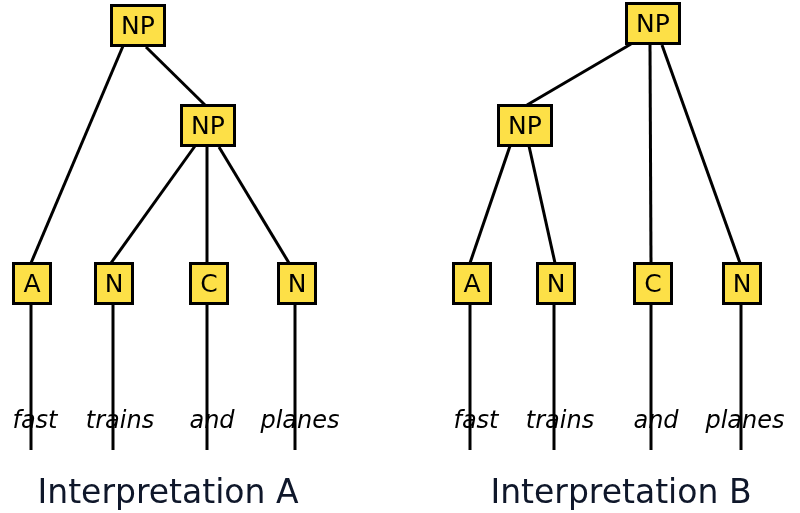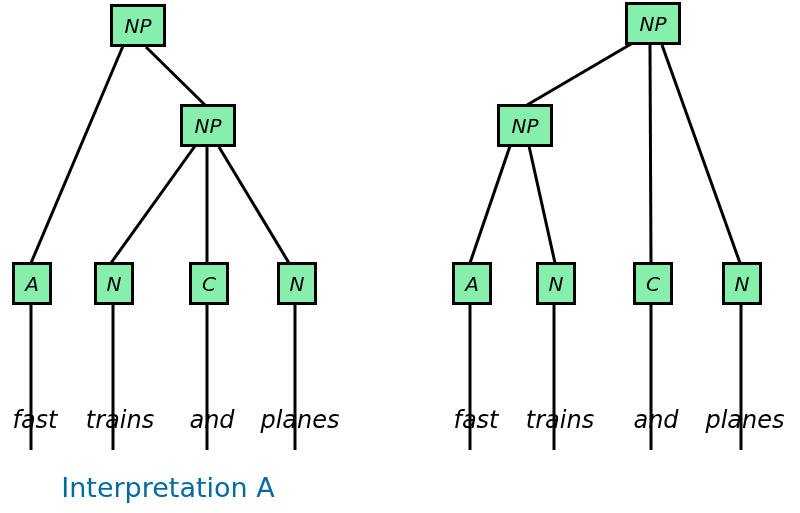--- a/index.html
+++ b/index.html
@@ -20,28 +20,27 @@
     position: absolute;
     left: 0;
     top: 0;
     z-index: 1;
   }
   .node {
     position: absolute;
     z-index: 2;
     box-sizing: border-box;
     border: 3px solid #000000;
-    background: #86efac;
+    background: #fde047;
     display: flex;
     align-items: center;
     justify-content: center;
-    font-size: 20px;
+    font-size: 25px;
     line-height: 1;
     color: #000000;
-    font-style: italic;
   }
   .np-node {
     width: 56px;
     height: 43px;
   }
   .leaf-node {
     width: 40px;
     height: 43px;
   }
   .word {
@@ -50,23 +49,23 @@
     transform: translateX(-50%);
     font-size: 24px;
     font-style: italic;
     white-space: nowrap;
     color: #000000;
   }
   .caption {
     position: absolute;
     z-index: 2;
     transform: translateX(-50%);
-    font-size: 27px;
+    font-size: 33px;
     white-space: nowrap;
-    color: #0369a1;
+    color: #0f172a;
   }
 </style>
 </head>
 <body>
 
 <div id="stage">
 
   <svg id="edges" width="800" height="513" viewBox="0 0 800 513">
     <g stroke="#000000" stroke-width="3" fill="none">
 
@@ -129,14 +128,15 @@
   <div class="node leaf-node" style="left:722px; top:262px;">N</div>
 
   <div class="word" style="left:476px; top:406px;">fast</div>
 
   <div class="word" style="left:560px; top:406px;">trains</div>
 
   <div class="word" style="left:656px; top:406px;">and</div>
 
   <div class="word" style="left:745px; top:406px;">planes</div>
 
+  <div class="caption" style="left:621px; top:472px;">Interpretation B</div>
 
 </div>
 
 </body></html>

